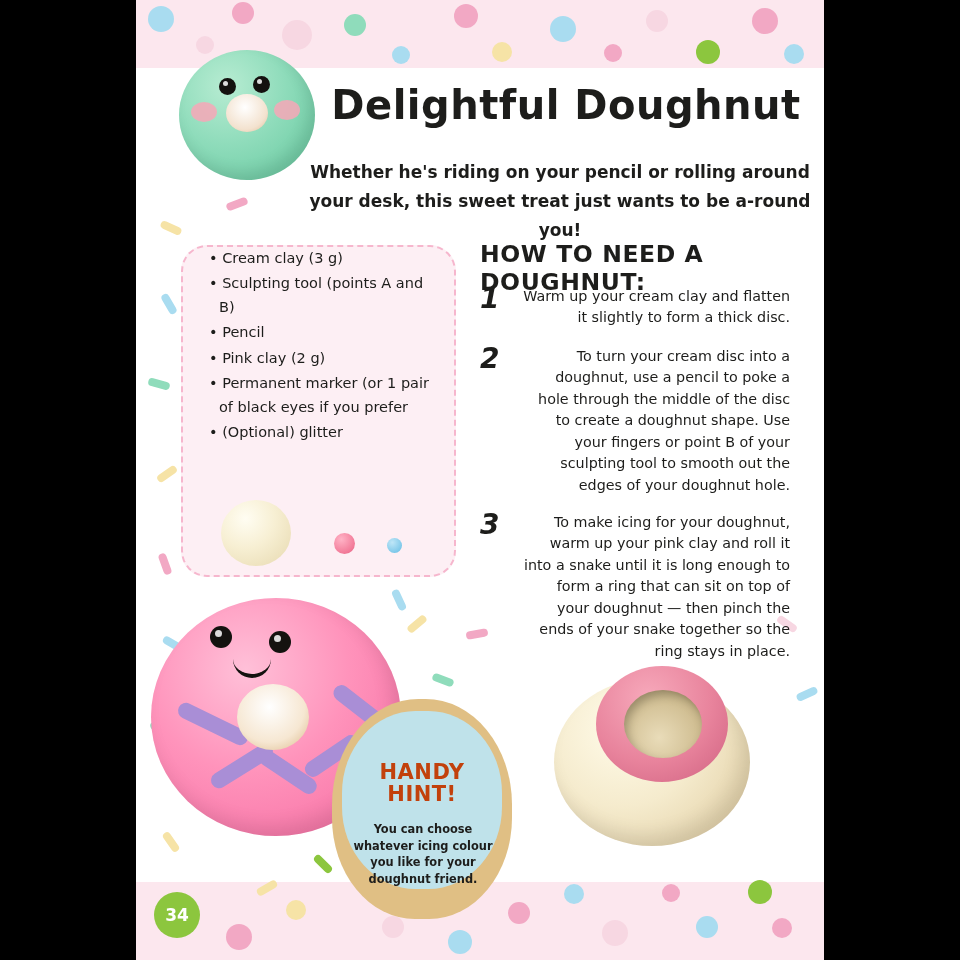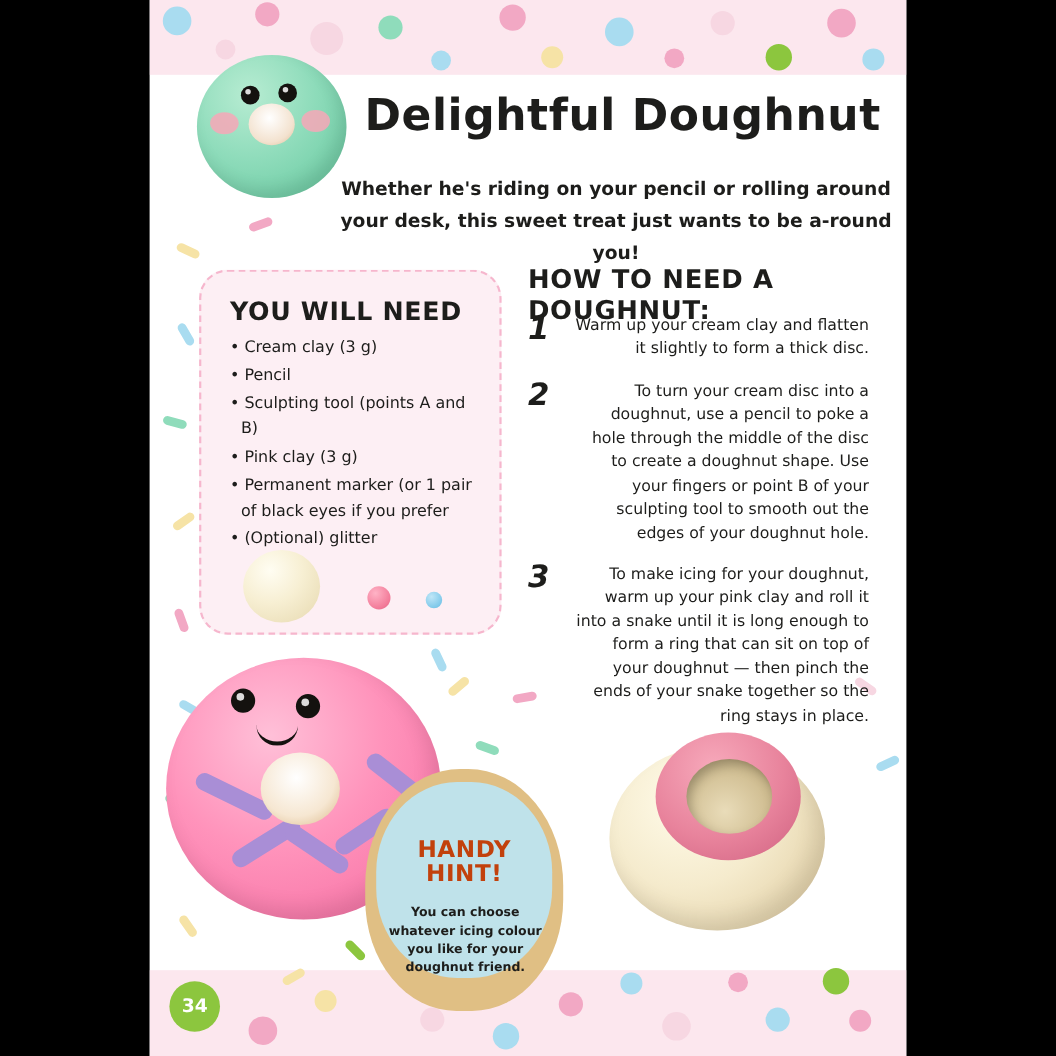--- a/index.html
+++ b/index.html
@@ -439,26 +439,25 @@
     <div class="dg-cheek r"></div>
     <div class="dg-hole"></div>
     <div class="dg-eye l"></div>
     <div class="dg-eye r"></div>
   </div>
 
   <div class="title">Delightful Doughnut</div>
   <div class="subtitle">Whether he's riding on your pencil or rolling around your desk, this sweet treat just wants to be a-round you!</div>
 
   <div class="ywn">
-    <h2>YOU WILL NEED</h2>
     <ul id="materials-list">
         <li>• Cream clay (3 g)</li>
+        <li>• Sculpting tool (points A and B)</li>
         <li>• Pencil</li>
-        <li>• Sculpting tool (points A and B)</li>
-        <li>• Pink clay (3 g)</li>
+        <li>• Pink clay (2 g)</li>
         <li>• Permanent marker (or 1 pair of black eyes if you prefer</li>
         <li>• (Optional) glitter</li>
       </ul>
   </div>
   <div class="clay-cream"></div>
   <div class="clay-pink"></div>
   <div class="clay-blue"></div>
 
   <div class="how-title">HOW TO NEED A DOUGHNUT:</div>
 

